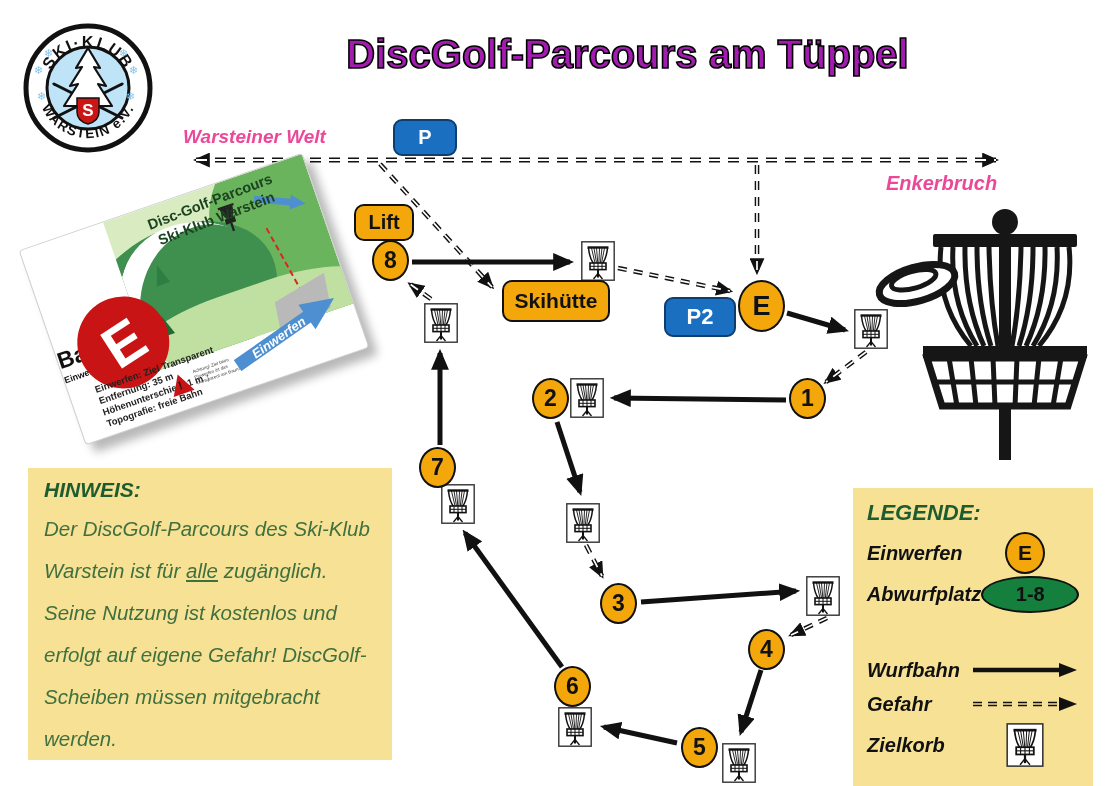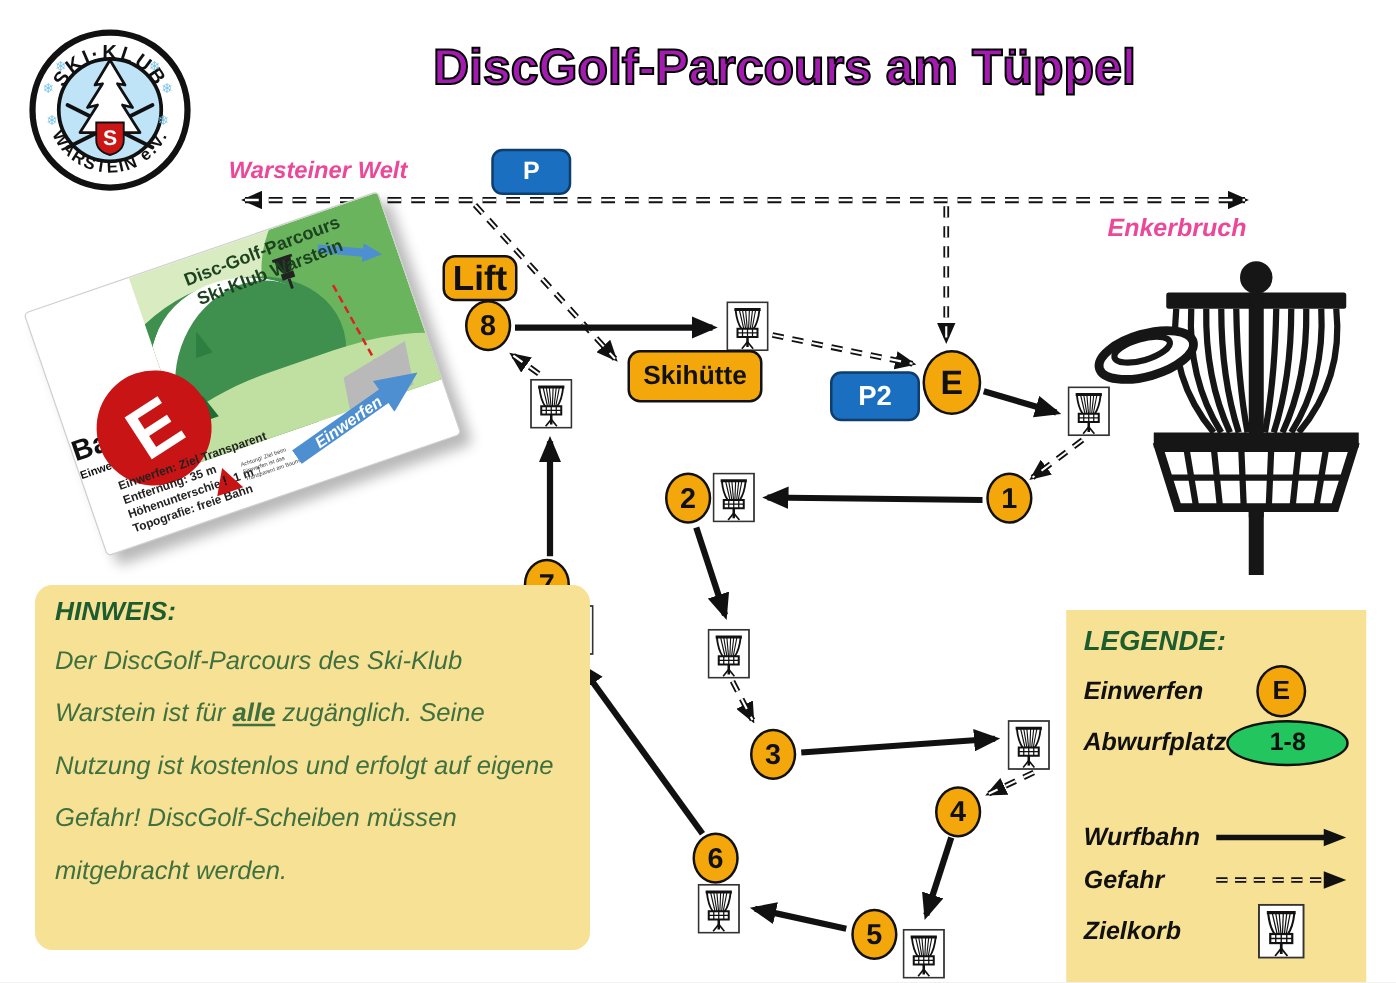--- a/index.html
+++ b/index.html
@@ -31,32 +31,32 @@
   .nodes{position:absolute;left:0;top:0;width:100%;height:100%;z-index:2;}
   line.solid{stroke:#111;stroke-width:5;}
   line.db{stroke:#111;fill:none;}
   line.dw{stroke:#fff;fill:none;}
   line.road-b{stroke-width:5;stroke-dasharray:11 8;}
   line.road-w{stroke-width:1.9;stroke-dasharray:11 8;}
   line.walk-b{stroke-width:4.6;stroke-dasharray:9 7;}
   line.walk-w{stroke-width:1.7;stroke-dasharray:9 7;}
   
   .panel{position:absolute;background:#f7e194;box-sizing:border-box;z-index:3;}
-  .hinweis{left:28px;top:468px;width:444px;height:292px;padding:10px 16px;border-radius:14px;}
+  .hinweis{left:28px;top:468px;width:364px;height:292px;padding:10px 16px;}
   .hinweis h2{margin:0 0 6px 0;font-size:21px;font-style:italic;color:#1d5c2f;}
   .hinweis p{margin:0;font-size:20.5px;font-style:italic;color:#3f7040;line-height:2.05;}
-  .hinweis .ul{text-decoration:underline;font-weight:bold;}
+  .hinweis .ul{text-decoration:underline;}
   .legend{left:853px;top:488px;width:240px;height:298px;padding:10px 14px;}
   .legend h2{margin:2px 0 8px 0;font-size:22px;font-style:italic;color:#1d5c2f;}
   .lrow{display:flex;align-items:center;justify-content:space-between;height:38px;}
   .lrow .llabel{font-weight:bold;font-style:italic;font-size:20px;color:#111;}
   .lsym{width:108px;display:flex;align-items:center;justify-content:center;}
   .lcircle{width:40px;height:42px;border-radius:50%;background:#f3a70a;border:2px solid #111;
            display:flex;align-items:center;justify-content:center;font-weight:bold;font-size:21px;box-sizing:border-box;}
-  .lellipse{width:98px;height:37px;border-radius:50%;background:#22c55e;border:2px solid #111;
+  .lellipse{width:98px;height:37px;border-radius:50%;background:#15803d;border:2px solid #111;
            display:flex;align-items:center;justify-content:center;font-weight:bold;font-size:20px;box-sizing:border-box;}
   
   .card{position:absolute;left:44px;top:196px;width:298px;height:204px;background:#fff;
         border:1px solid #cfcfcf;border-radius:4px;transform:rotate(-19deg);z-index:3;
         box-shadow:6px 10px 10px rgba(0,0,0,.28);overflow:hidden;}
   .scape{position:absolute;left:88px;top:0;right:0;height:158px;background:#d9ecc1;overflow:hidden;}
   .hill1{position:absolute;left:-60px;top:28px;width:210px;height:150px;background:#3f8f4f;
          border-radius:50%;transform:rotate(-12deg);}
   .hill2{position:absolute;left:98px;top:-30px;width:190px;height:190px;background:#6ab45e;border-radius:45%;}
   .hill3{position:absolute;left:-20px;top:108px;width:260px;height:90px;background:#bfe0a0;border-radius:40%;}
@@ -162,21 +162,21 @@
 
   <div class="road-label" style="left:183px;top:126px;">Warsteiner Welt</div>
   <div class="road-label" style="left:886px;top:172px;font-size:20px;">Enkerbruch</div>
 
   <div class="chip blue" style="left:393px;top:119px;width:64px;height:37px;font-size:20px;z-index:2;">
       <span>P</span>
     </div>
   <div class="chip blue" style="left:664px;top:297px;width:72px;height:40px;font-size:22px;z-index:2;">
       <span>P2</span>
     </div>
-  <div class="chip amber" style="left:354px;top:204px;width:60px;height:37px;font-size:28px;z-index:2;">
+  <div class="chip amber" style="left:354px;top:204px;width:60px;height:37px;font-size:20px;z-index:2;">
       <span>Lift</span>
     </div>
   <div class="chip amber" style="left:502px;top:280px;width:108px;height:42px;font-size:21px;z-index:3;align-items:center;">
       <span>Skihütte</span>
     </div>
 
   <div class="enode" style="left:762px;top:306px;z-index:2;">
     <span>E</span>
   </div>
 

